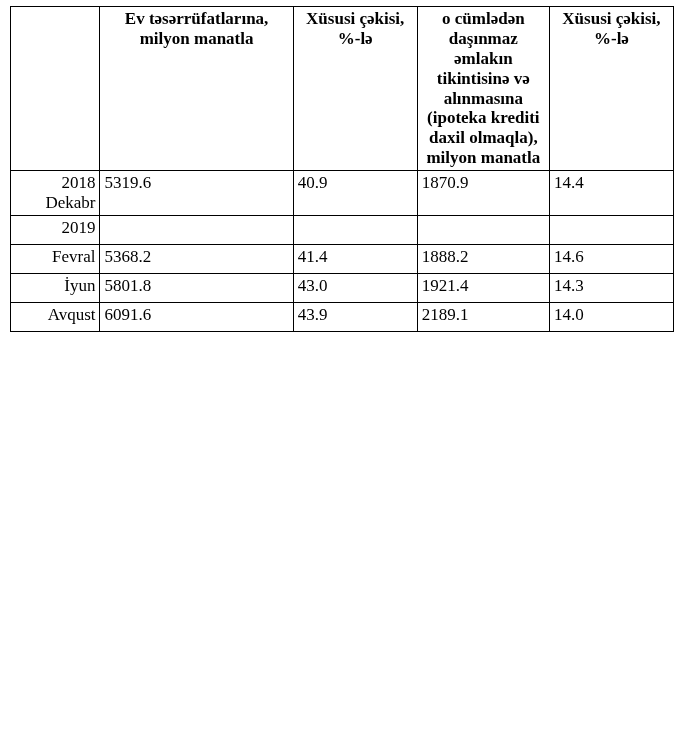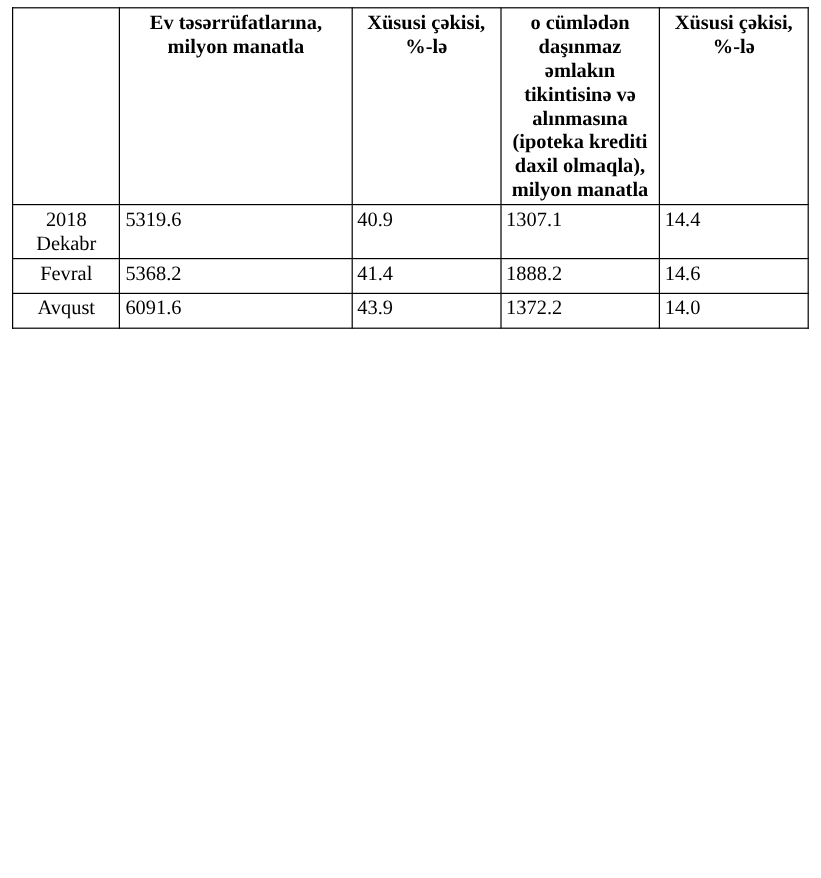--- a/index.html
+++ b/index.html
@@ -48,21 +48,21 @@
   .col-d { width: 122px; }
 
   tbody td {
     text-align: left;
     height: 24px;
     vertical-align: middle;
     padding-top: 3px;
     padding-bottom: 3px;
   }
   tbody td.rowlabel {
-    text-align: center;
+    text-align: right;
   }
   tbody tr.year-row td {
     height: 24px;
   }
   .hdr-empty {
     border: 1px solid #000000;
   }
 </style>
 </head>
 <body>
@@ -83,32 +83,46 @@
         <th>Xüsusi çəkisi, %-lə</th>
         <th>o cümlədən daşınmaz əmlakın tikintisinə və alınmasına (ipoteka krediti daxil olmaqla), milyon manatla</th>
         <th>Xüsusi çəkisi, %-lə</th>
       </tr>
     </thead>
     <tbody>
       <tr>
         <td class="rowlabel">2018 Dekabr</td>
         <td>5319.6</td>
         <td>40.9</td>
-        <td>1307.1</td>
+        <td>1870.9</td>
         <td>14.4</td>
+      </tr>
+      <tr class="year-row">
+        <td class="rowlabel">2019</td>
+        <td></td>
+        <td></td>
+        <td></td>
+        <td></td>
       </tr>
       <tr>
         <td class="rowlabel">Fevral</td>
         <td>5368.2</td>
         <td>41.4</td>
         <td>1888.2</td>
         <td>14.6</td>
       </tr>
       <tr>
+        <td class="rowlabel">İyun</td>
+        <td>5801.8</td>
+        <td>43.0</td>
+        <td>1921.4</td>
+        <td>14.3</td>
+      </tr>
+      <tr>
         <td class="rowlabel">Avqust</td>
         <td>6091.6</td>
         <td>43.9</td>
-        <td>1372.2</td>
+        <td>2189.1</td>
         <td>14.0</td>
       </tr>
     </tbody>
   </table>
 </div>
 
 </body></html>

